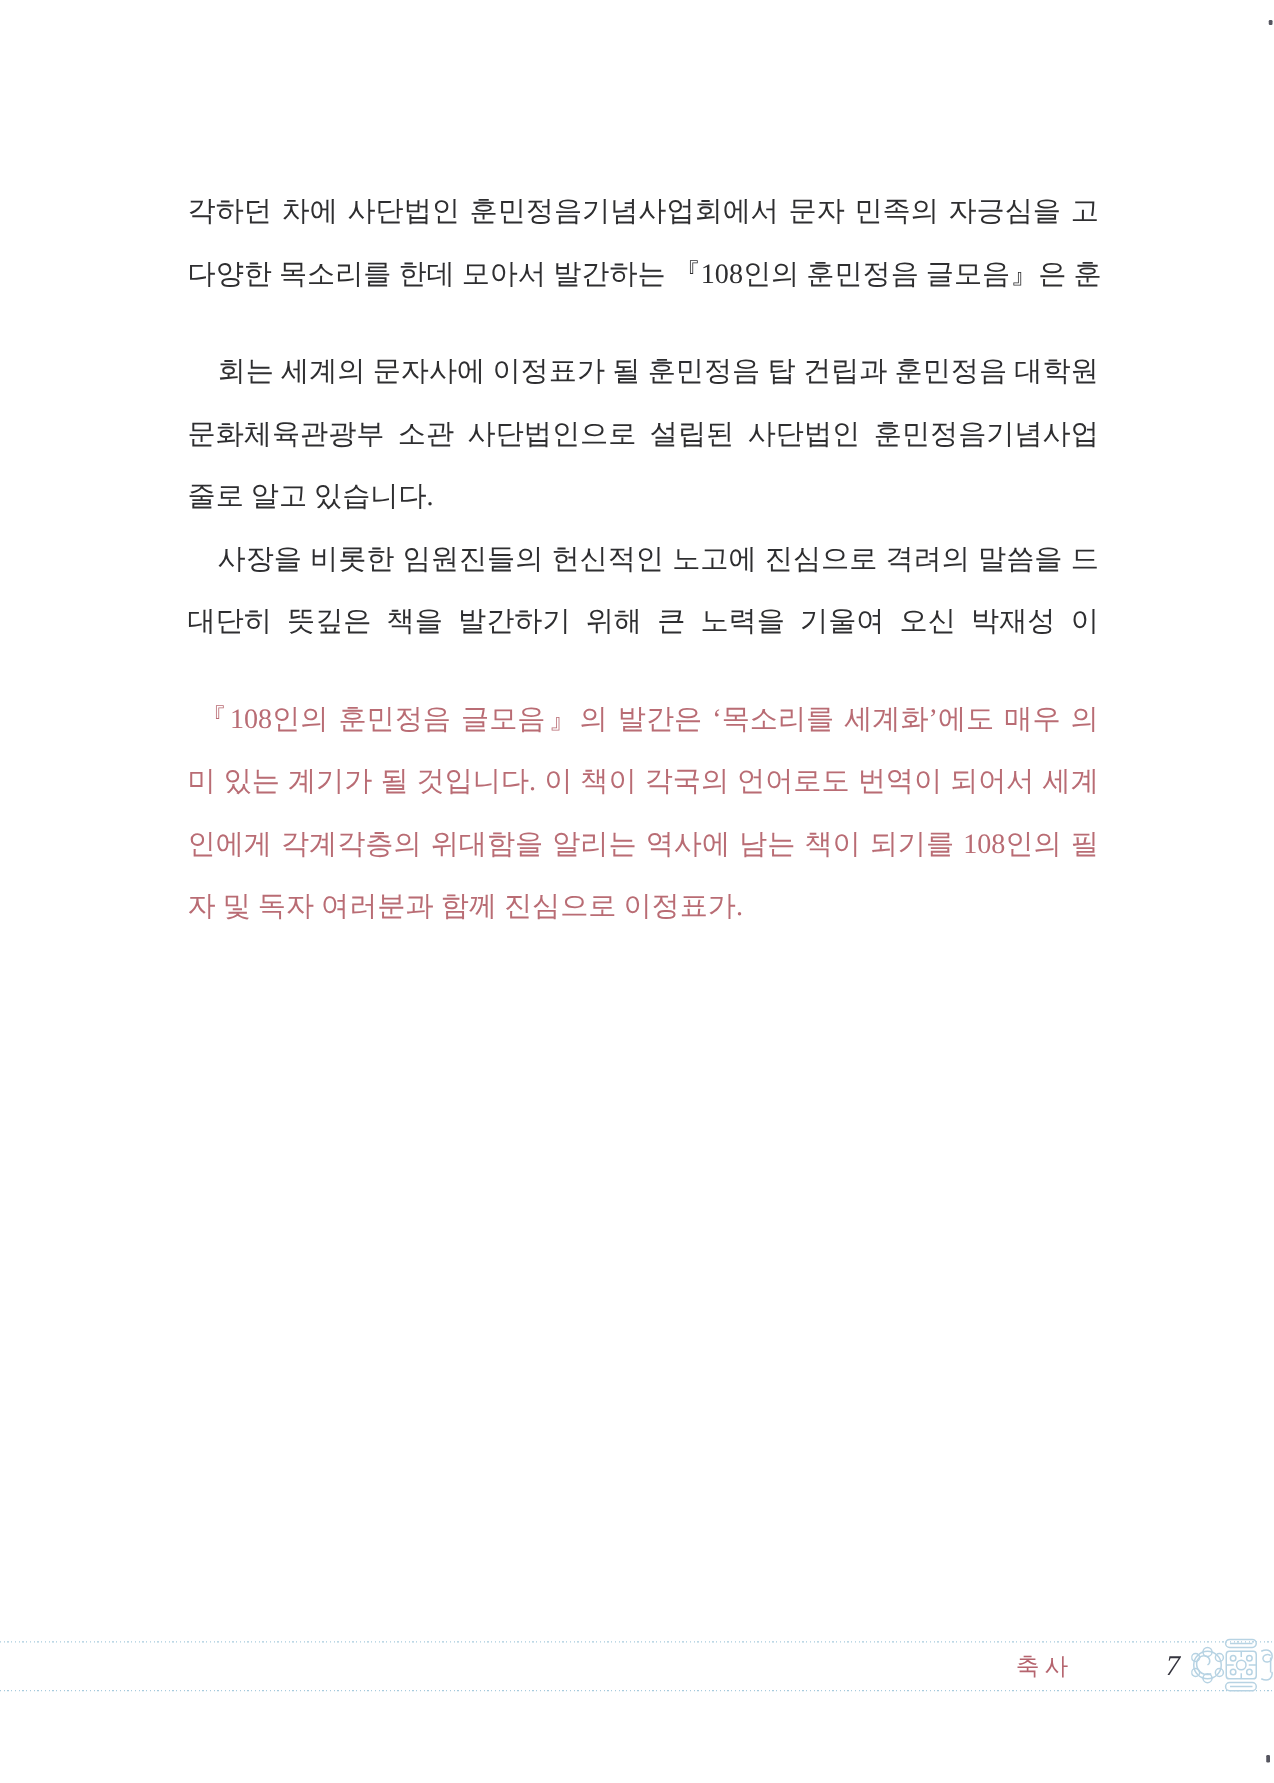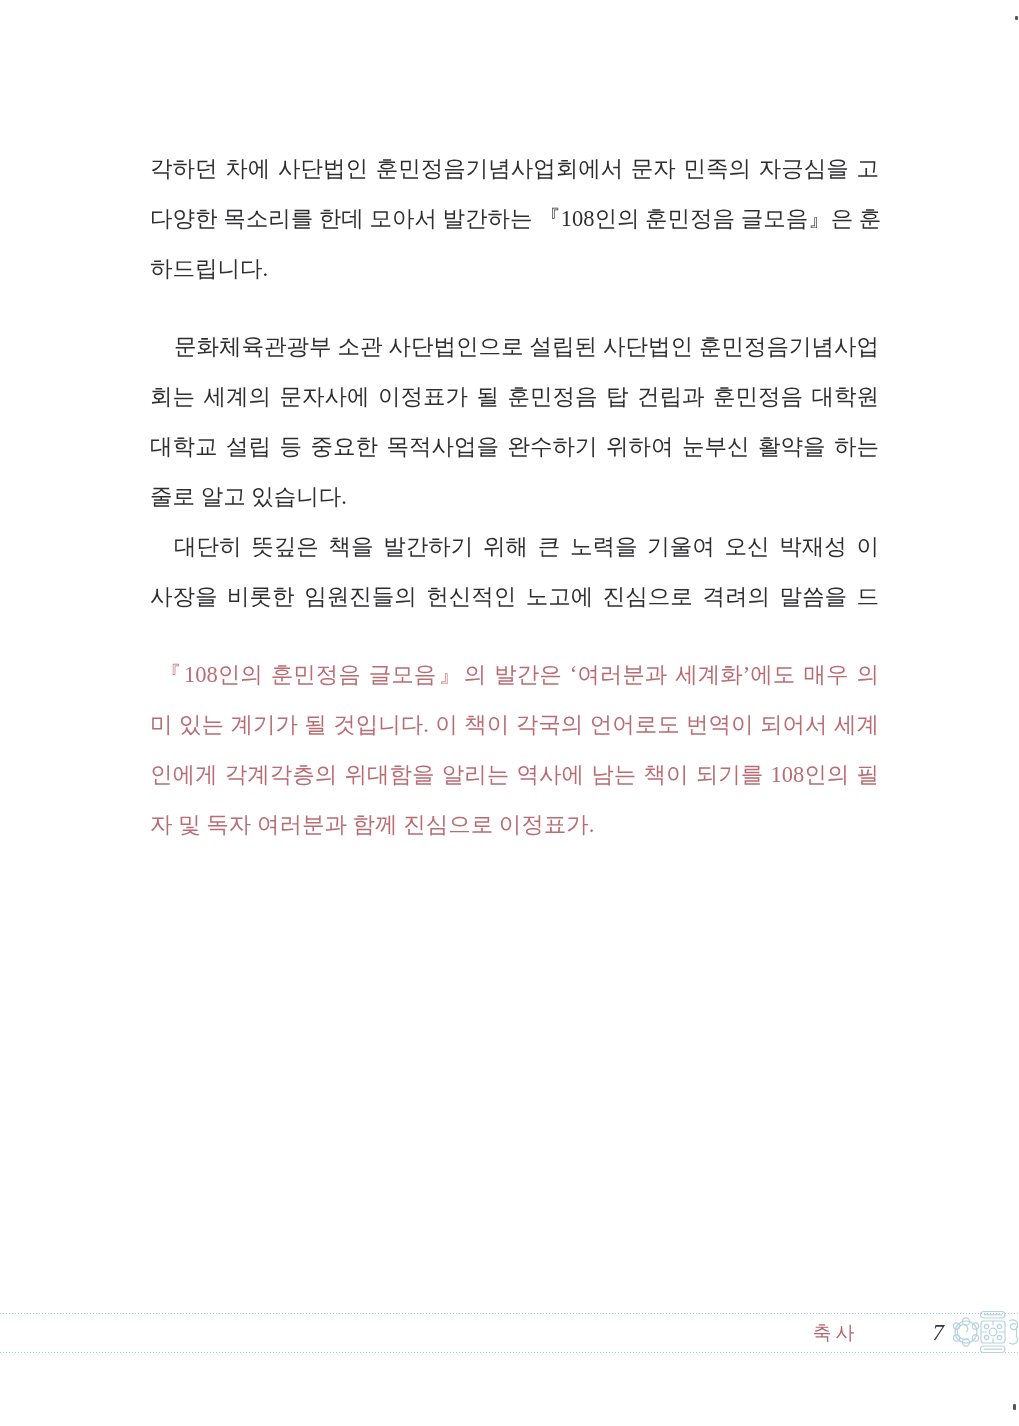--- a/index.html
+++ b/index.html
@@ -94,34 +94,32 @@
 </style>
 </head>
 <body>
 
 <div class="page">
 
   <main class="text-block" id="text-block">
       <div class="para indent-none">
         <div class="line">각하던 차에 사단법인 훈민정음기념사업회에서 문자 민족의 자긍심을 고</div>
         <div class="line">다양한 목소리를 한데 모아서 발간하는 『108인의 훈민정음 글모음』은 훈</div>
-        <div class="line last">하드립니다.</div>
       </div>
       <div class="para indent-full gap-before">
+        <div class="line">회는 세계의 문자사에 이정표가 될 훈민정음 탑 건립과 훈민정음 대학원</div>
         <div class="line">문화체육관광부 소관 사단법인으로 설립된 사단법인 훈민정음기념사업</div>
-        <div class="line">회는 세계의 문자사에 이정표가 될 훈민정음 탑 건립과 훈민정음 대학원</div>
-        <div class="line">대학교 설립 등 중요한 목적사업을 완수하기 위하여 눈부신 활약을 하는</div>
         <div class="line last">줄로 알고 있습니다.</div>
       </div>
       <div class="para indent-full">
+        <div class="line">사장을 비롯한 임원진들의 헌신적인 노고에 진심으로 격려의 말씀을 드</div>
         <div class="line">대단히 뜻깊은 책을 발간하기 위해 큰 노력을 기울여 오신 박재성 이</div>
-        <div class="line">사장을 비롯한 임원진들의 헌신적인 노고에 진심으로 격려의 말씀을 드</div>
       </div>
       <div class="para indent-half gap-before accent">
-        <div class="line">『108인의 훈민정음 글모음』의 발간은 ‘여러분과 세계화’에도 매우 의</div>
+        <div class="line">『108인의 훈민정음 글모음』의 발간은 ‘목소리를 세계화’에도 매우 의</div>
         <div class="line">미 있는 계기가 될 것입니다. 이 책이 각국의 언어로도 번역이 되어서 세계</div>
         <div class="line">인에게 각계각층의 위대함을 알리는 역사에 남는 책이 되기를 108인의 필</div>
         <div class="line last">자 및 독자 여러분과 함께 진심으로 이정표가.</div>
       </div>
     </main>
 
   <div class="rule rule-top"></div>
   <div class="rule rule-bottom"></div>
 
   <footer class="footer-content">

